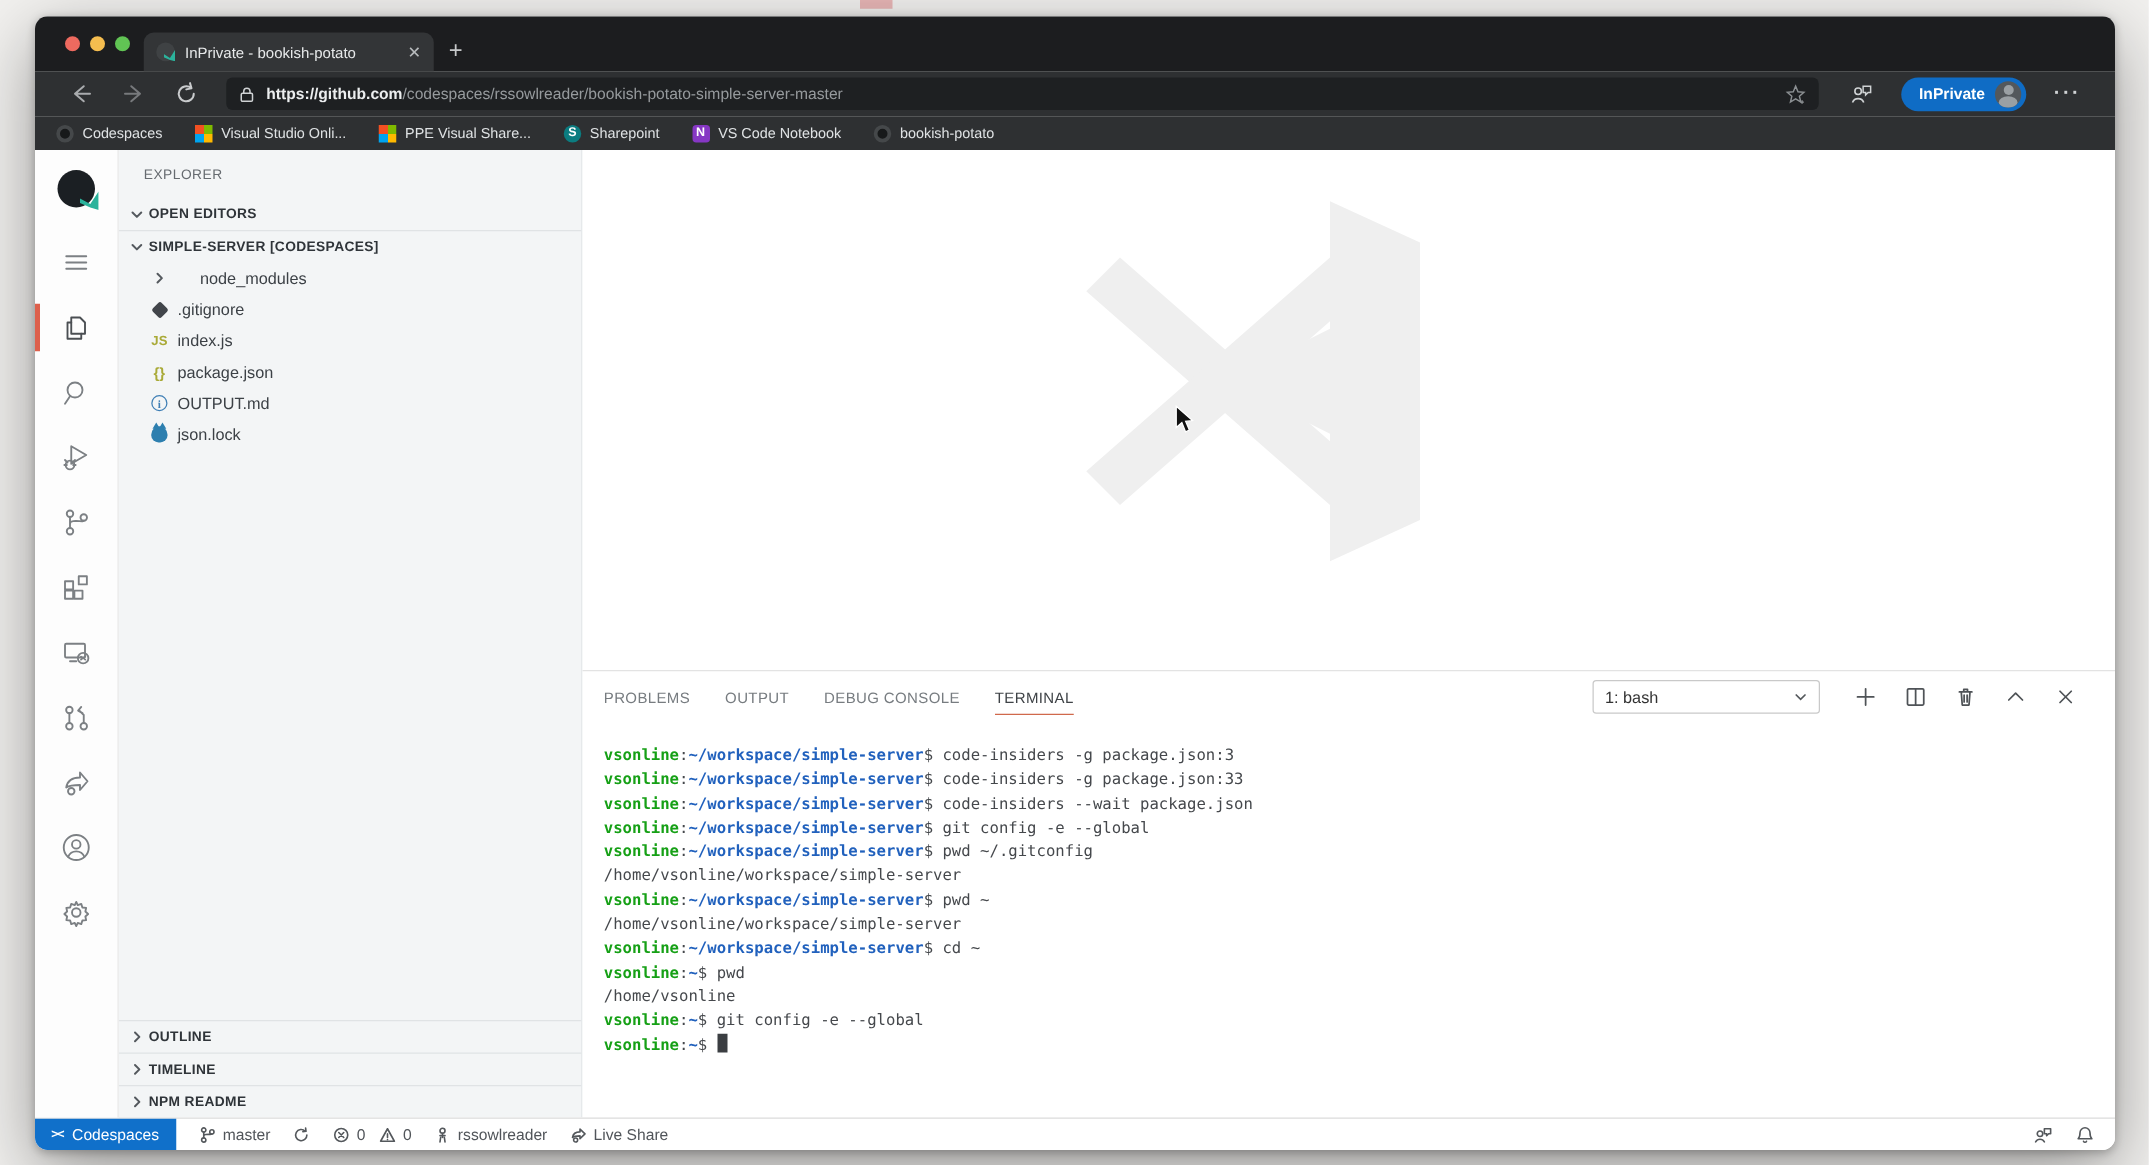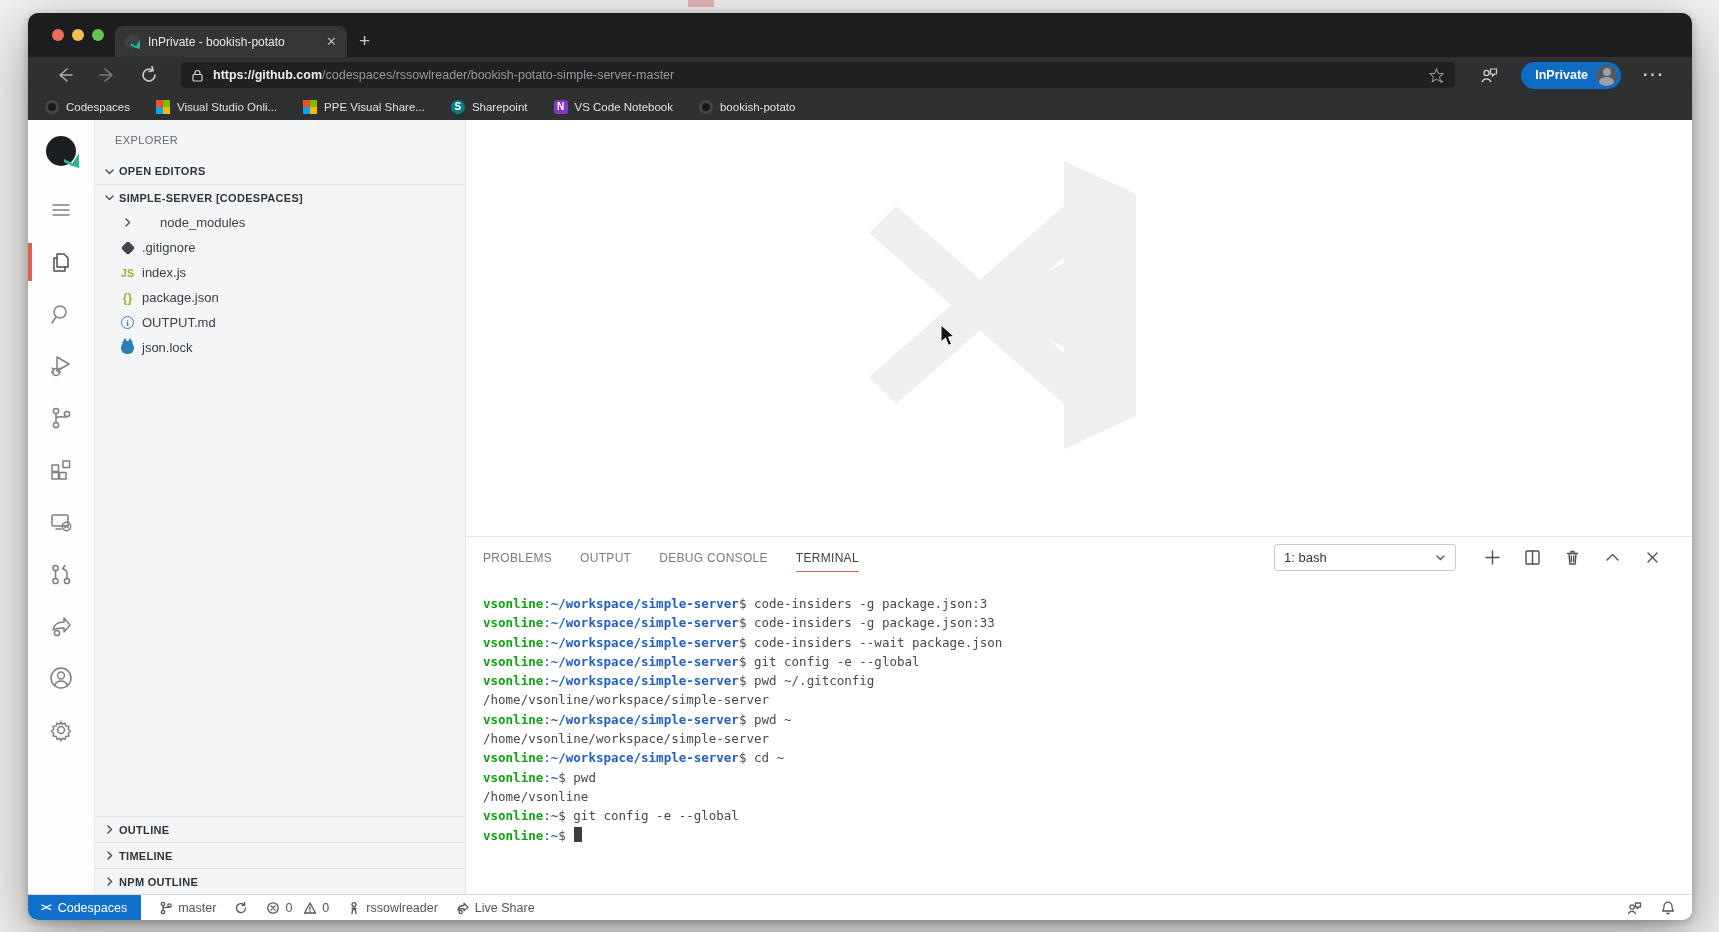--- a/index.html
+++ b/index.html
@@ -390,21 +390,21 @@
               </svg>
             </span>
             <span>TIMELINE</span>
           </div>
           <div class="side-section">
             <span class="chev">
               <svg viewBox="0 0 11 11">
                 <path d="M4 2 L7.5 5.5 L4 9"></path>
               </svg>
             </span>
-            <span>NPM OUTLINE</span>
+            <span>NPM README</span>
           </div>
         </div>
     </div>
 
     <div class="main">
       <div class="editor">
         <svg class="watermark" viewBox="0 0 100 100">
           <polygon points="73,2 97,13 97,87 73,98 73,64 45,50 73,36" fill="#efefef"></polygon>
           <polygon points="8,26 17,17 73,66 73,83" fill="#efefef"></polygon>
           <polygon points="8,74 17,83 73,34 73,17" fill="#efefef"></polygon>

